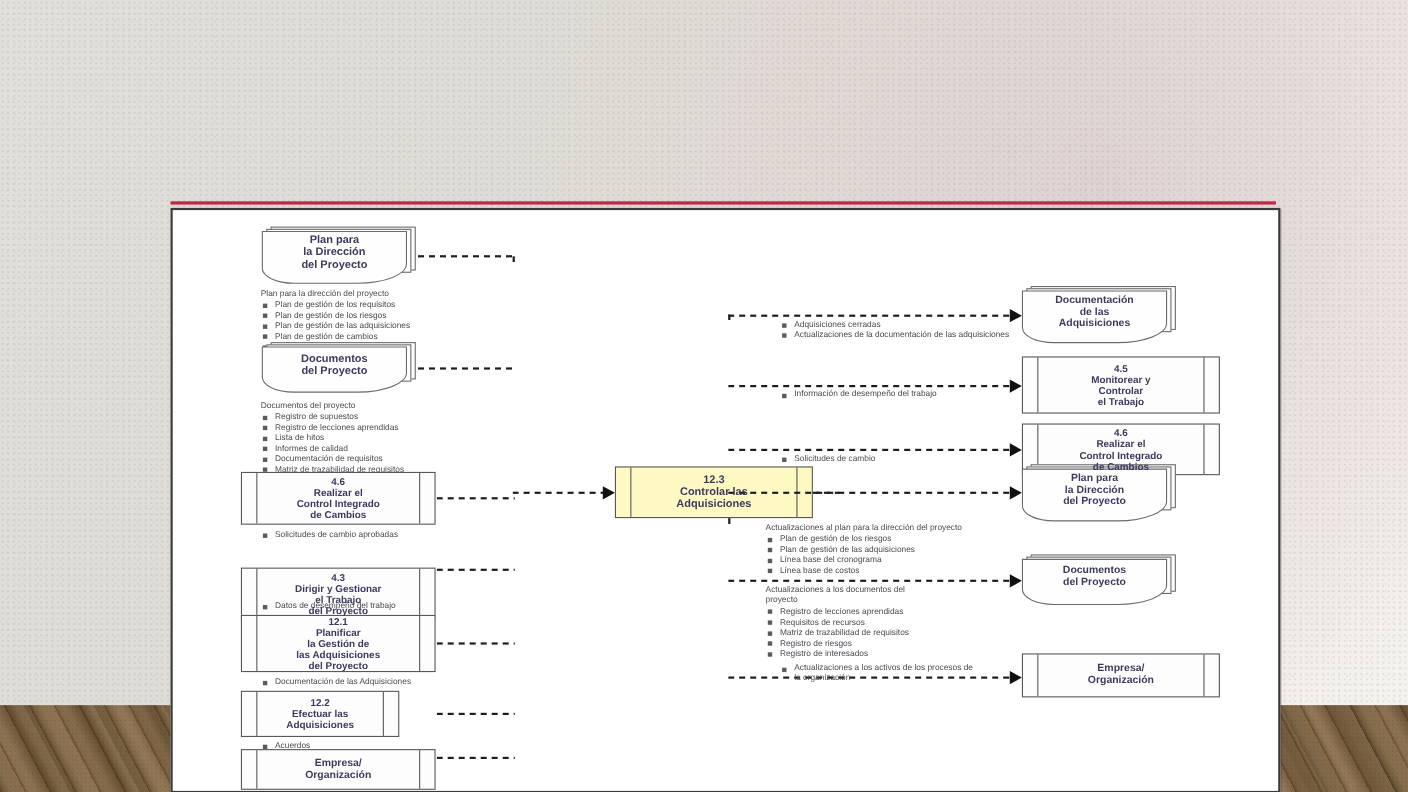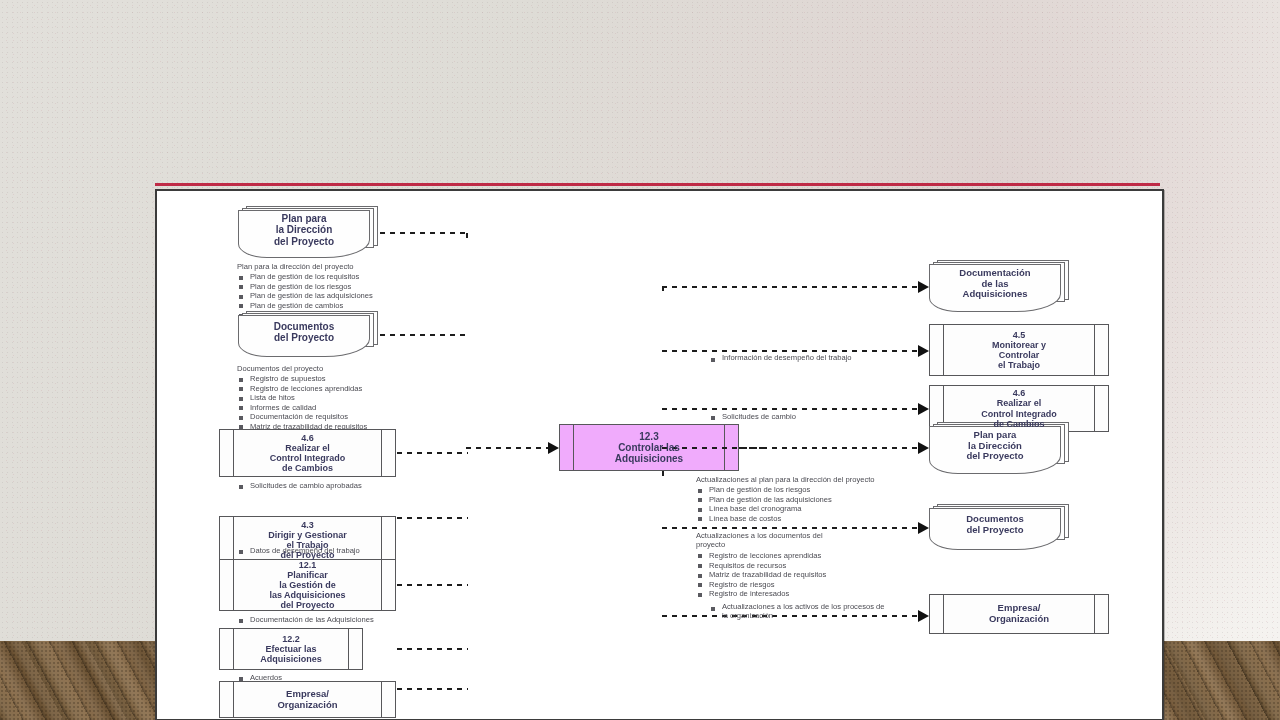--- a/index.html
+++ b/index.html
@@ -69,21 +69,21 @@
     background:#fdfdfd;border:1px solid #57575a;
     display:flex;align-items:center;justify-content:center;
     text-align:center;color:#3a3a5e;font-weight:bold;
     line-height:1.12;
   }
   .proc::before,.proc::after{
     content:"";position:absolute;top:0;bottom:0;width:1px;background:#57575a;
   }
   .proc::before{left:13px;}
   .proc::after{right:13px;}
-  .proc.gray{background:#f0abfc;}
+  .proc.gray{background:#fef9c3;}
   .proc .ptxt{padding:0 16px;position:relative;z-index:2;}
 
   
   .docs{color:#3a3a5e;font-weight:bold;text-align:center;line-height:1.15;}
   .docs .sheet{
     position:absolute;box-sizing:border-box;
     background:#fefefe;border:1px solid #6b6b6e;
     border-radius:0 0 0 0;
   }
   .docs .s3{left:8px;top:0;right:0;bottom:12px;}
@@ -281,20 +281,26 @@
         <div class="sheet s2"></div>
         <div class="sheet s1"></div>
         <div class="dtxt">
           <span>
             <span>Documentación</span><br>
             <span>de las</span><br>
             <span>Adquisiciones</span>
           </span>
         </div>
       </div>
+      <div class="blk nohd" style="left:528px;top:99px;font-size:7.6px;">
+        <ul>
+          <li>Adquisiciones cerradas</li>
+          <li style="white-space:normal;width:214px;line-height:1.18;">Actualizaciones de la documentación de las adquisiciones</li>
+        </ul>
+      </div>
 
       <div class="dline h-dash" style="left:505px;top:159px;width:258px;"></div>
       <div class="arrow" style="left:761px;top:154px;"></div>
       <div class="node proc" style="left:772px;top:133px;width:180px;height:52px;font-size:9px;">
         <div class="ptxt">
           <span>4.5</span><br>
           <span>Monitorear y</span><br>
           <span>Controlar</span><br>
           <span>el Trabajo</span>
         </div>

